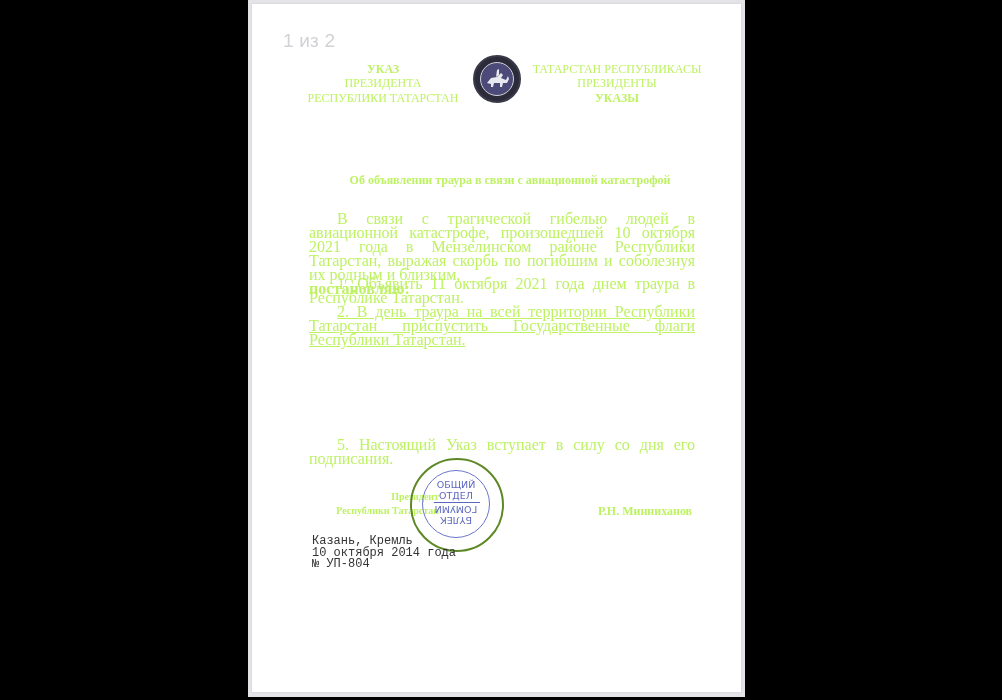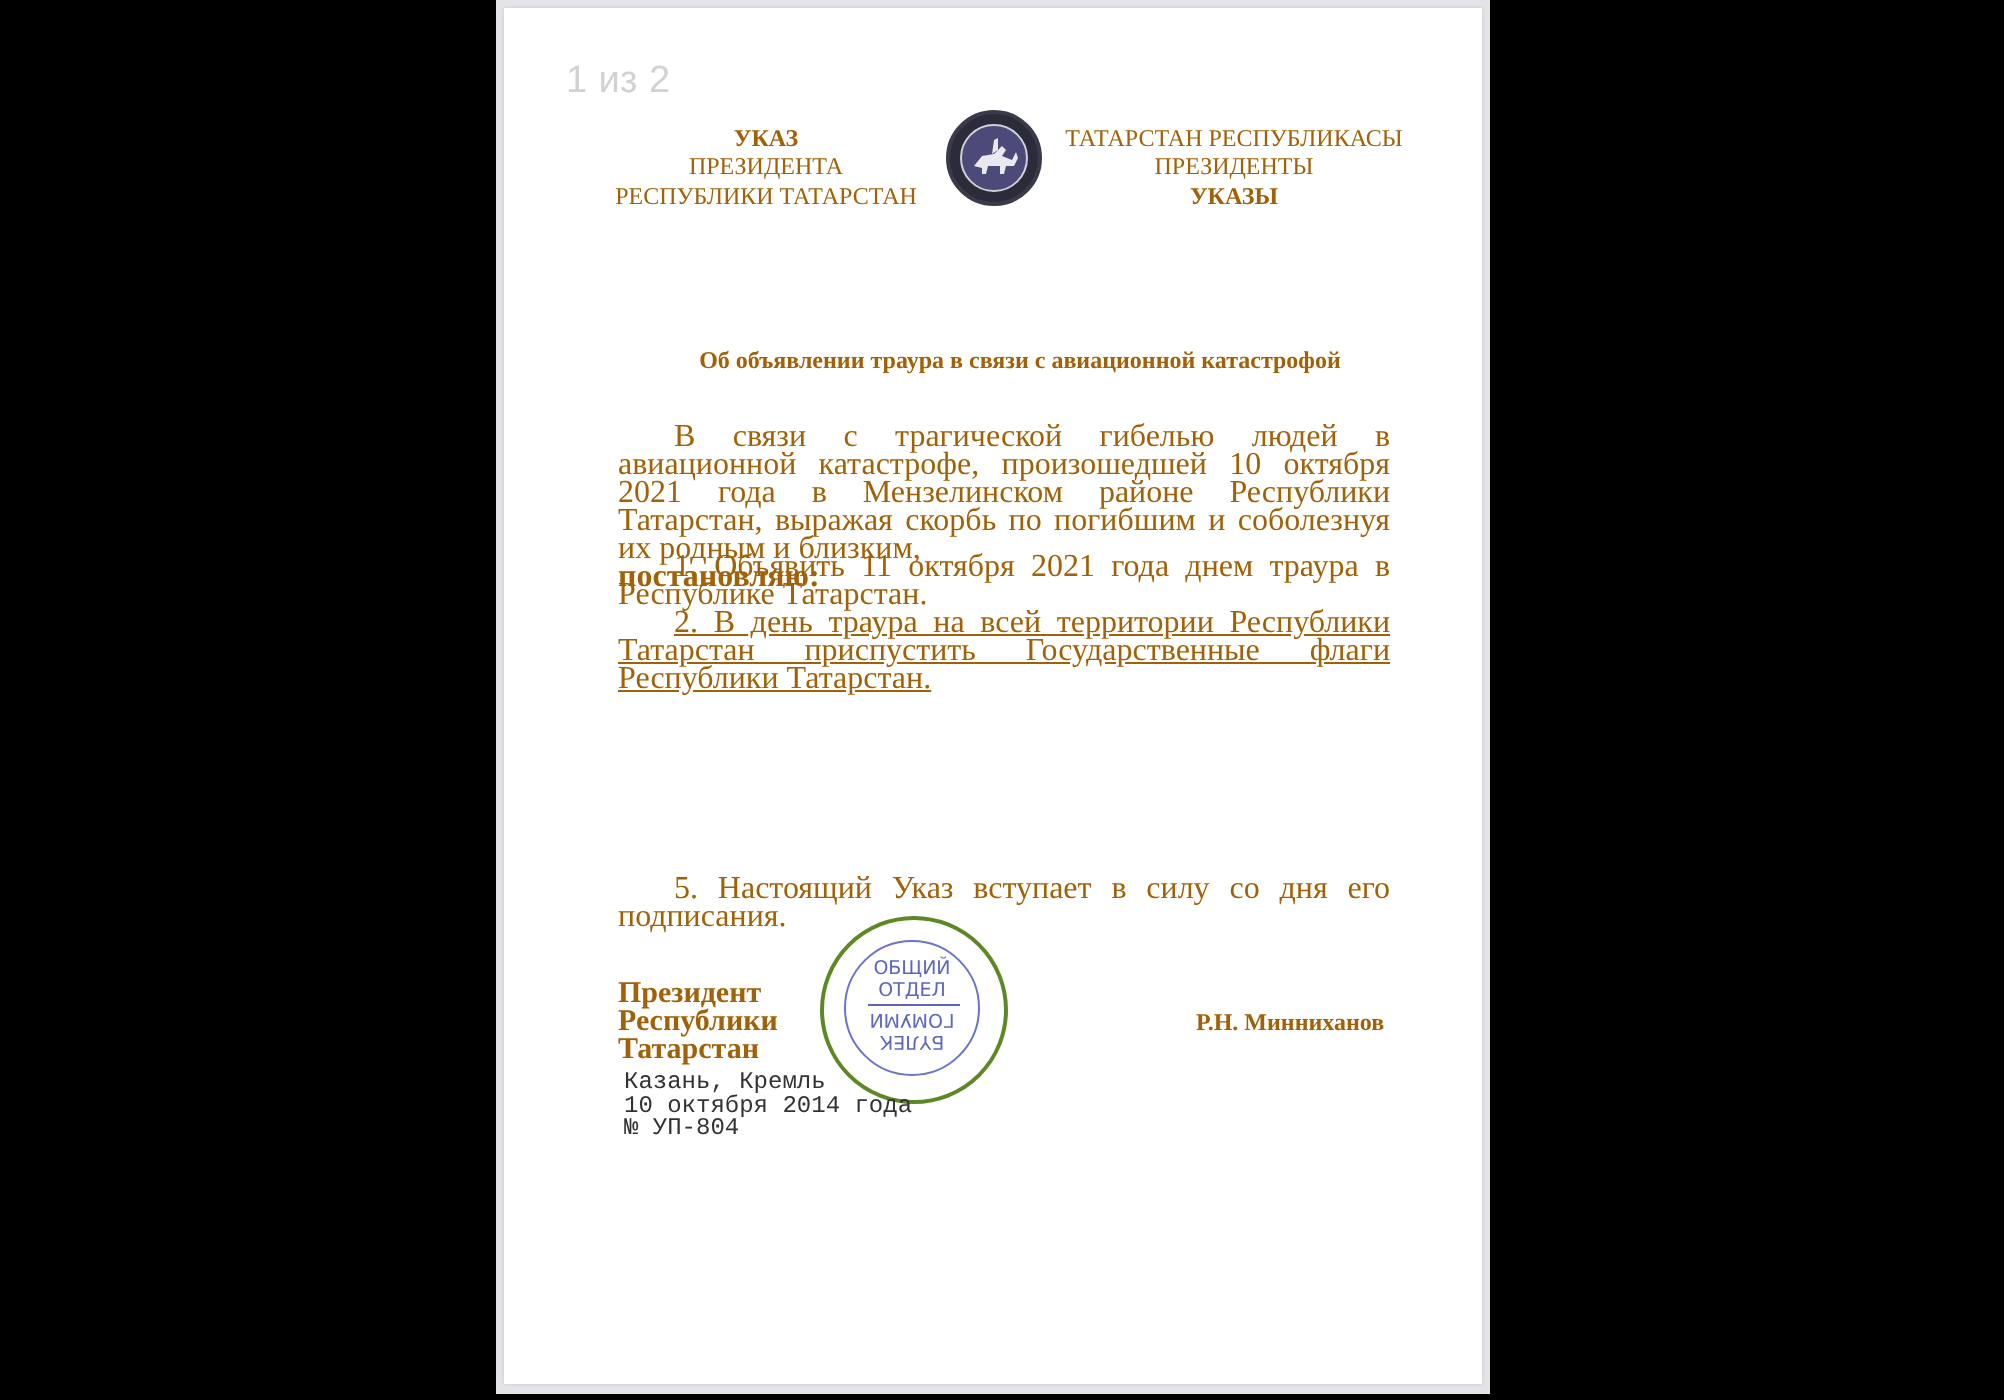--- a/index.html
+++ b/index.html
@@ -39,21 +39,21 @@
     left: 283px;
     top: 30px;
     font-family: "Liberation Sans", sans-serif;
     font-size: 19px;
     color: #d2d2d6;
     font-weight: 400;
     letter-spacing: 0.2px;
   }
   .serif {
     font-family: "Liberation Serif", serif;
-    color: #a16207;
+    color: #bef264;
   }
   .header-left, .header-right {
     position: absolute;
     text-align: center;
     font-size: 12px;
     line-height: 14.3px;
   }
   .header-left { left: 303px; width: 160px; top: 62px; }
   .header-right { left: 527px; width: 180px; top: 62px; }
   .bold { font-weight: 700; }
@@ -104,22 +104,22 @@
   .p2 { top: 305px; text-decoration: underline; }
   .p3 { top: 347px; }
   .p4 { top: 383px; }
   .p5 { top: 438px; }
 
   .sign-left {
     position: absolute;
     left: 309px;
     top: 490px;
     width: 130px;
-    text-align: left;
-    font-size: 15px;
+    text-align: right;
+    font-size: 10px;
     line-height: 14px;
     font-weight: 700;
   }
   .sign-right {
     position: absolute;
     left: 598px;
     top: 504px;
     font-size: 12px;
     font-weight: 700;
   }

